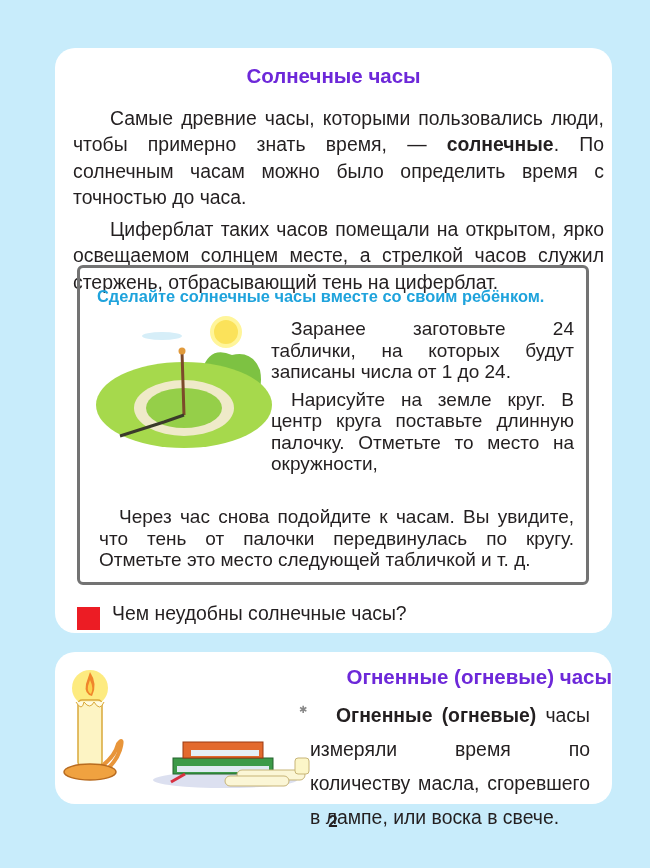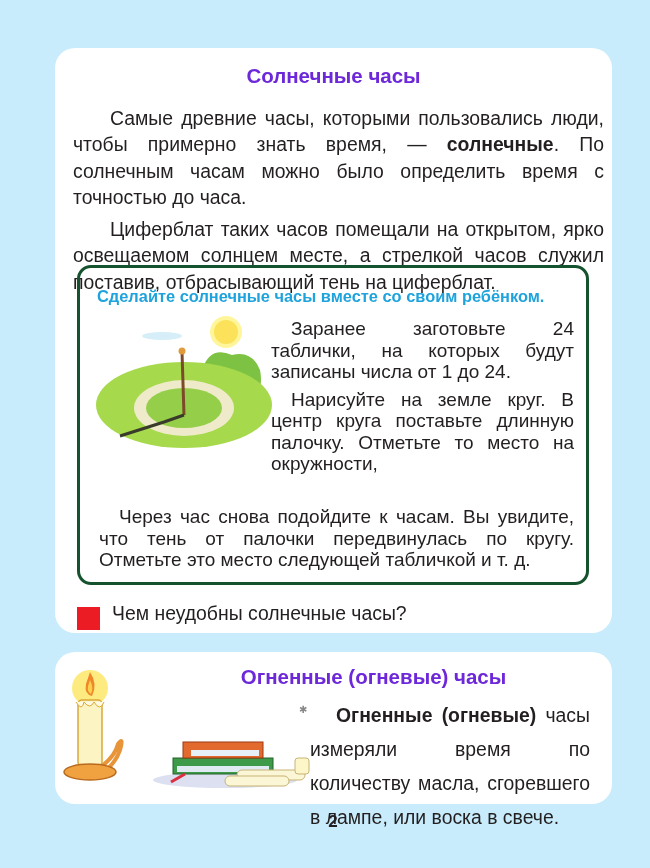--- a/index.html
+++ b/index.html
@@ -21,39 +21,39 @@
 
   .title-red {
     position: absolute;
     color: #6d28d9;
     font-weight: bold;
     font-size: 20.5px;
     text-align: center;
     left: 0; right: 0;
   }
   #card1 .title-red { top: 16px; }
-  #card2 .title-red { top: 13px; left: 80px; }
+  #card2 .title-red { top: 13px; left: 80px; text-align: right; }
 
   .body-text {
     position: absolute;
     font-size: 19.4px;
     line-height: 26.3px;
     text-align: justify;
     text-align-last: left;
   }
   .para { margin: 0; text-indent: 37px; }
   .para + .para { margin-top: 6px; }
   #intro { left: 0; top: 57px; width: 531px; left: 18px; }
 
   .make-box {
     position: absolute;
     left: 22px; top: 217px;
     width: 512px; height: 320px;
-    border: 3px solid #14532d;
-    border-radius: 14px;
+    border: 3px solid #737373;
+    border-radius: 6px;
     box-sizing: border-box;
   }
   .make-title {
     position: absolute;
     left: 17px; top: 19px;
     color: #1fa3dc;
     font-weight: bold;
     font-size: 16.4px;
     white-space: nowrap;
   }
@@ -112,21 +112,21 @@
   }
 </style>
 </head>
 <body>
 
 <div class="card" id="card1">
   <div class="title-red">Солнечные часы</div>
 
   <div class="body-text" id="intro">
     <p class="para"><span>Самые древние часы, которыми пользовались люди, чтобы примерно знать время, — </span><b>солнечные</b><span>. По солнечным часам можно было определить время с точностью до часа.</span></p>
-    <p class="para">Циферблат таких часов помещали на открытом, ярко освещаемом солнцем месте, а стрелкой часов служил поставив, отбрасывающий тень на циферблат.</p>
+    <p class="para">Циферблат таких часов помещали на открытом, ярко освещаемом солнцем месте, а стрелкой часов служил стержень, отбрасывающий тень на циферблат.</p>
   </div>
 
   <div class="make-box">
     <div class="make-title">Сделайте солнечные часы вместе со своим ребёнком.</div>
 
     <svg class="sundial-img" viewBox="0 0 182 140">
       <circle cx="134" cy="22" r="14" fill="#fbe25a" stroke="#fff59a" stroke-width="4"></circle>
       <ellipse cx="70" cy="26" rx="20" ry="4" fill="#d6eef8"></ellipse>
       <path d="M110 60 Q118 35 140 45 Q160 40 168 60 Q172 80 160 95 L110 80 Z" fill="#7dc242"></path>
       <ellipse cx="92" cy="95" rx="88" ry="43" fill="#a6d94c"></ellipse>

